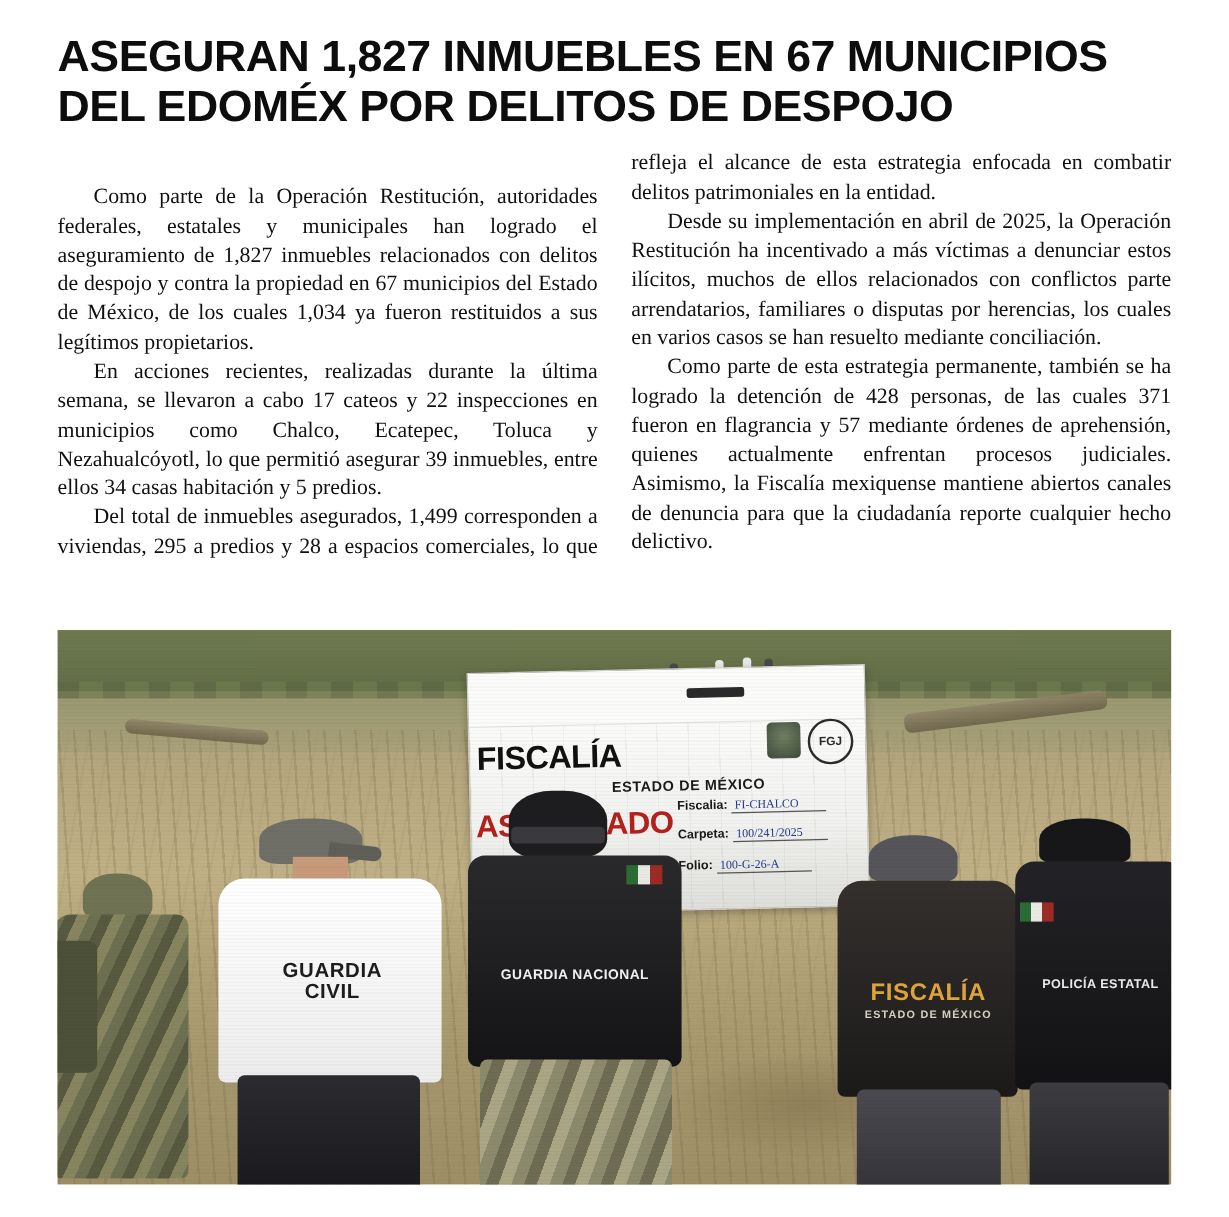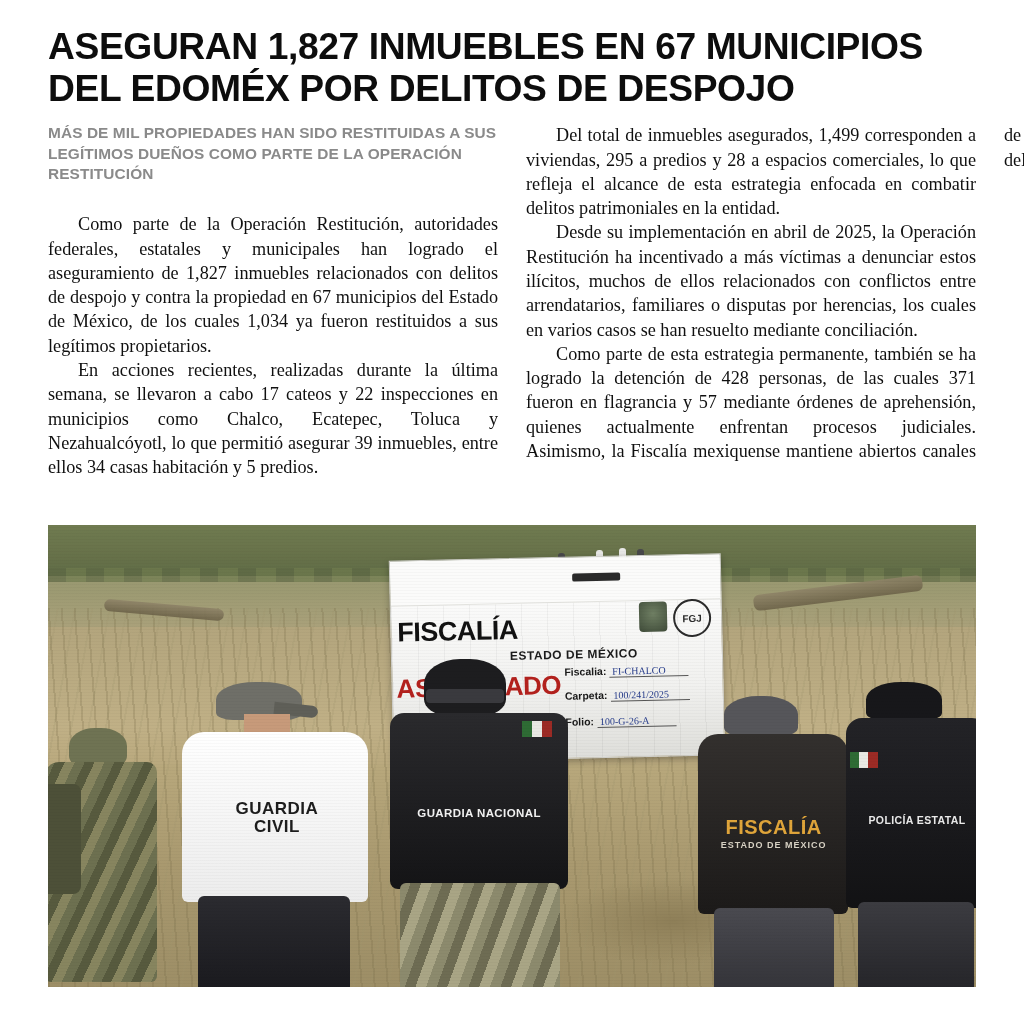--- a/index.html
+++ b/index.html
@@ -290,25 +290,24 @@
 <body>
 
 <div class="page">
 
   <h1 class="headline">
     <span class="headline-line">ASEGURAN 1,827 INMUEBLES EN 67 MUNICIPIOS</span>
     <span class="headline-line">DEL EDOMÉX POR DELITOS DE DESPOJO</span>
   </h1>
 
   <div class="columns">
-    <p class="kicker">MÁS DE MIL PROPIEDADES HAN SIDO RESTITUIDAS A SUS LEGÍTIMOS DUEÑOS COMO PARTE DE LA OPERACIÓN RESTITUCIÓN</p>
     <p class="body first">Como parte de la Operación Restitución, autoridades federales, estatales y municipales han logrado el aseguramiento de 1,827 inmuebles relacionados con delitos de despojo y contra la propiedad en 67 municipios del Estado de México, de los cuales 1,034 ya fueron restituidos a sus legítimos propietarios.</p>
     <p class="body">En acciones recientes, realizadas durante la última semana, se llevaron a cabo 17 cateos y 22 inspecciones en municipios como Chalco, Ecatepec, Toluca y Nezahualcóyotl, lo que permitió asegurar 39 inmuebles, entre ellos 34 casas habitación y 5 predios.</p>
     <p class="body">Del total de inmuebles asegurados, 1,499 corresponden a viviendas, 295 a predios y 28 a espacios comerciales, lo que refleja el alcance de esta estrategia enfocada en combatir delitos patrimoniales en la entidad.</p>
-    <p class="body">Desde su implementación en abril de 2025, la Operación Restitución ha incentivado a más víctimas a denunciar estos ilícitos, muchos de ellos relacionados con conflictos entre arrendatarios, familiares o disputas por herencias, los cuales en varios casos se han resuelto mediante conciliación.</p>
+    <p class="body">Desde su implementación en abril de 2025, la Operación Restitución ha incentivado a más víctimas a denunciar estos ilícitos, muchos de ellos relacionados con conflictos parte arrendatarios, familiares o disputas por herencias, los cuales en varios casos se han resuelto mediante conciliación.</p>
     <p class="body">Como parte de esta estrategia permanente, también se ha logrado la detención de 428 personas, de las cuales 371 fueron en flagrancia y 57 mediante órdenes de aprehensión, quienes actualmente enfrentan procesos judiciales. Asimismo, la Fiscalía mexiquense mantiene abiertos canales de denuncia para que la ciudadanía reporte cualquier hecho delictivo.</p>
   </div>
 
   <div class="photo-wrap">
     <div class="photo">
 
       <div class="ground-far"></div>
       <div class="treeline"></div>
       <div class="ground-mid"></div>
       <div class="ground-near"></div>

